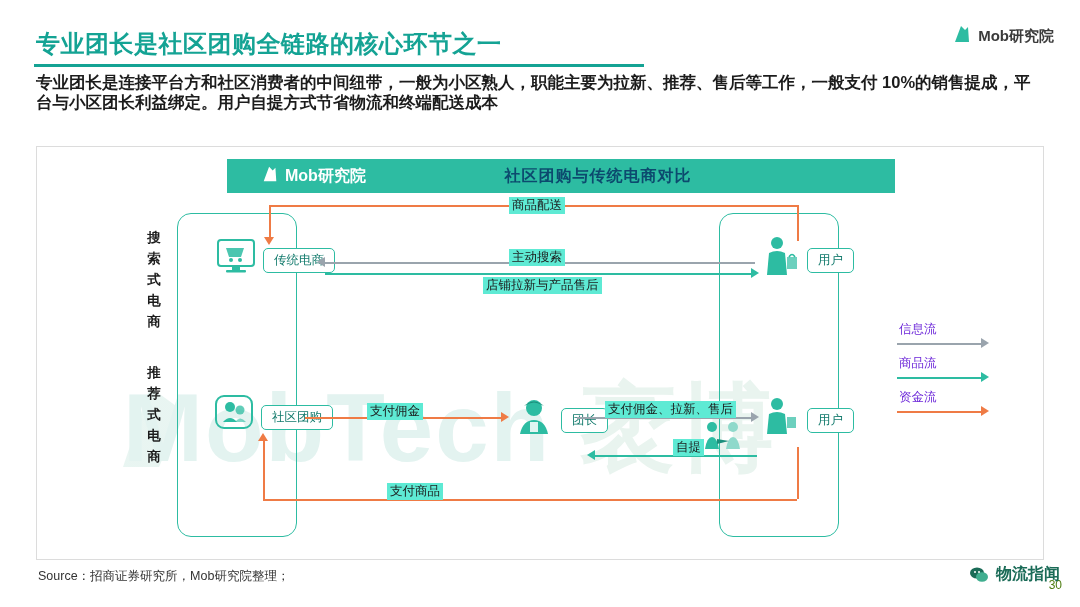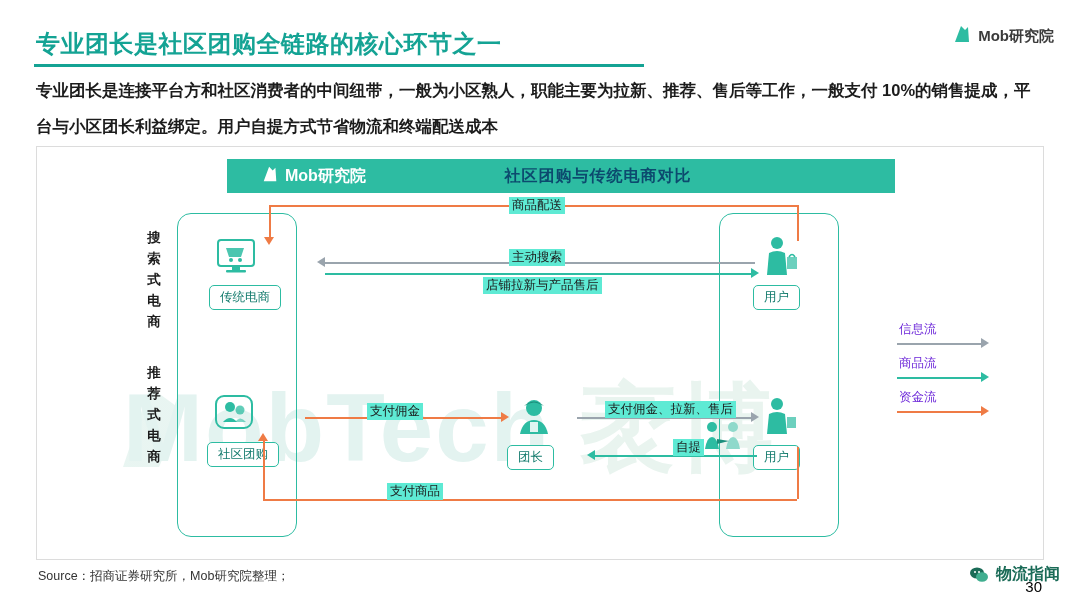--- a/index.html
+++ b/index.html
@@ -12,36 +12,36 @@
   .title{
     position:absolute;left:36px;top:28px;
     font-size:24px;font-weight:bold;color:#14a394;
     letter-spacing:0.5px;
   }
   .title-rule{
     position:absolute;left:34px;top:64px;width:610px;height:3px;background:#14a394;
   }
   .subtitle{
     position:absolute;left:36px;top:72px;width:1000px;
-    font-size:16.5px;font-weight:bold;color:#1c1c1c;line-height:36px;
+    font-size:16.5px;font-weight:bold;color:#1c1c1c;line-height:20px;
   }
   .brand{
     position:absolute;right:26px;top:24px;display:flex;align-items:center;gap:6px;
   }
   .brand-text{font-size:15px;font-weight:bold;color:#3b3b3b;}
   
   .card{
     position:absolute;left:36px;top:146px;width:1008px;height:414px;
     background:#ffffff;border:1px solid #dcdcdc;box-sizing:border-box;
   }
   .source{
     position:absolute;left:38px;top:568px;font-size:12.5px;color:#333;
   }
   .pagenum{
-    position:absolute;right:38px;top:578px;font-size:15px;color:#000000;
+    position:absolute;right:18px;top:578px;font-size:12px;color:#4d7c0f;
   }
   
   .watermark{
     position:absolute;left:86px;top:218px;width:920px;height:140px;
     font-size:96px;font-weight:bold;color:#e3f3f0;
     letter-spacing:2px;white-space:nowrap;overflow:hidden;
     user-select:none;pointer-events:none;
   }
   .wm-cn{color:#e9f4ef;}
   .wm-leaf{
@@ -67,21 +67,21 @@
   .vlabel{
     position:absolute;width:22px;font-size:13.5px;font-weight:bold;color:#1c1c1c;
     line-height:21px;text-align:center;
   }
   
   .roundbox{
     position:absolute;border:1.5px solid #2dbca2;border-radius:14px;box-sizing:border-box;
     background:transparent;
   }
   .node{
-    position:absolute;display:flex;flex-direction:column;align-items:flex-start;
+    position:absolute;display:flex;flex-direction:row;align-items:center;
   }
   .node-ico{
     width:54px;height:44px;display:flex;align-items:center;justify-content:center;
   }
   .node-lbl{
     margin-top:6px;border:1.3px solid #2dbca2;border-radius:5px;
     padding:3px 10px;font-size:12.5px;color:#127a6c;background:#fff;white-space:nowrap;
   }
   .node-lbl.fill{background:#ffffff;}
   

